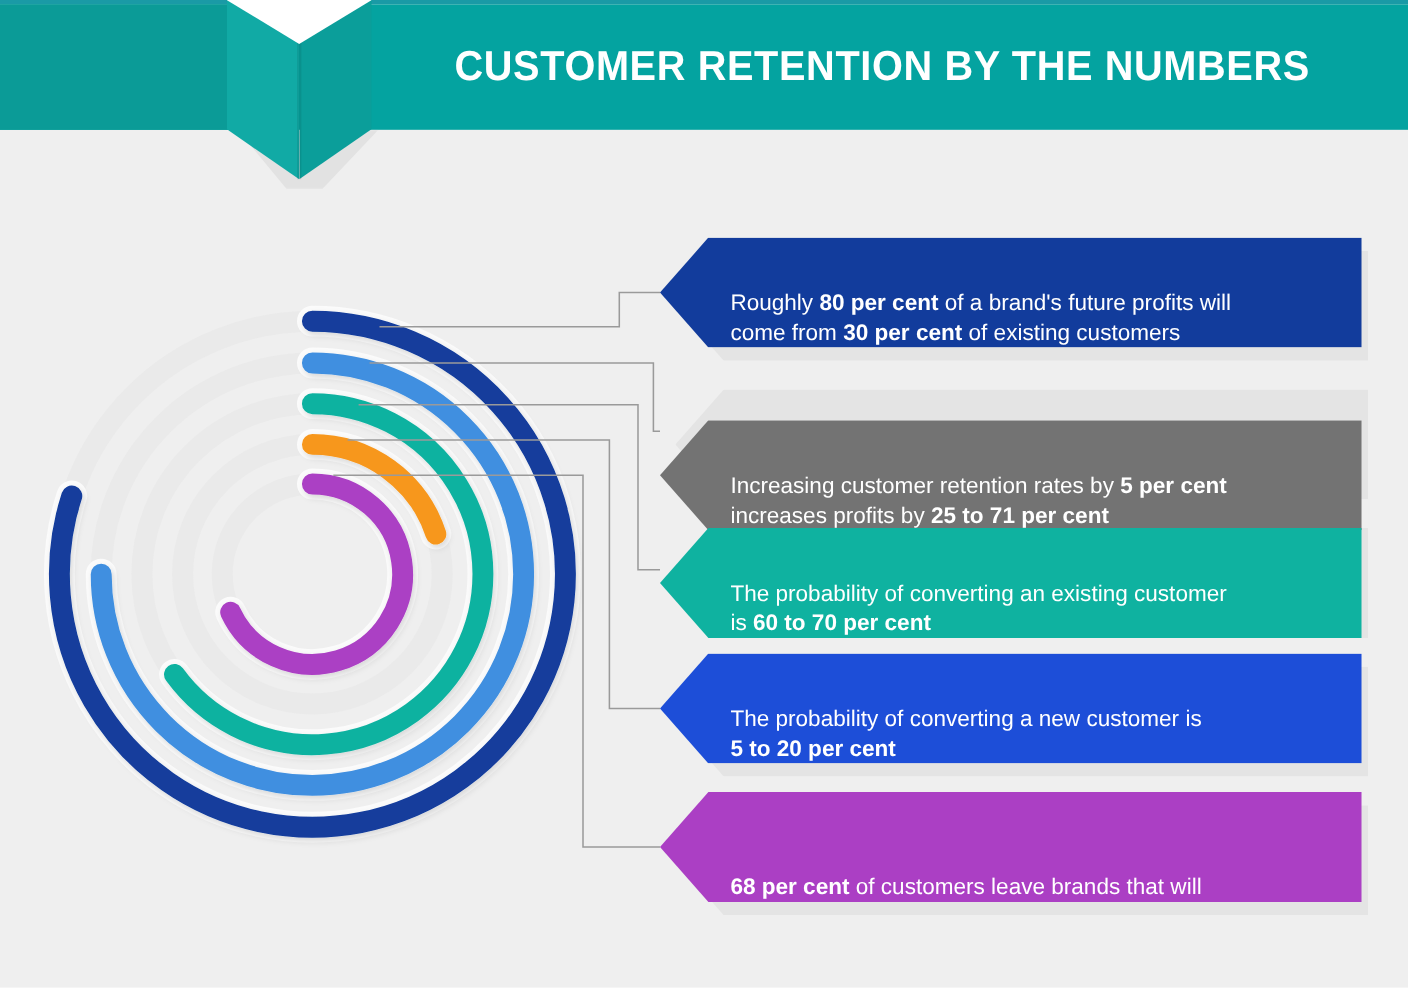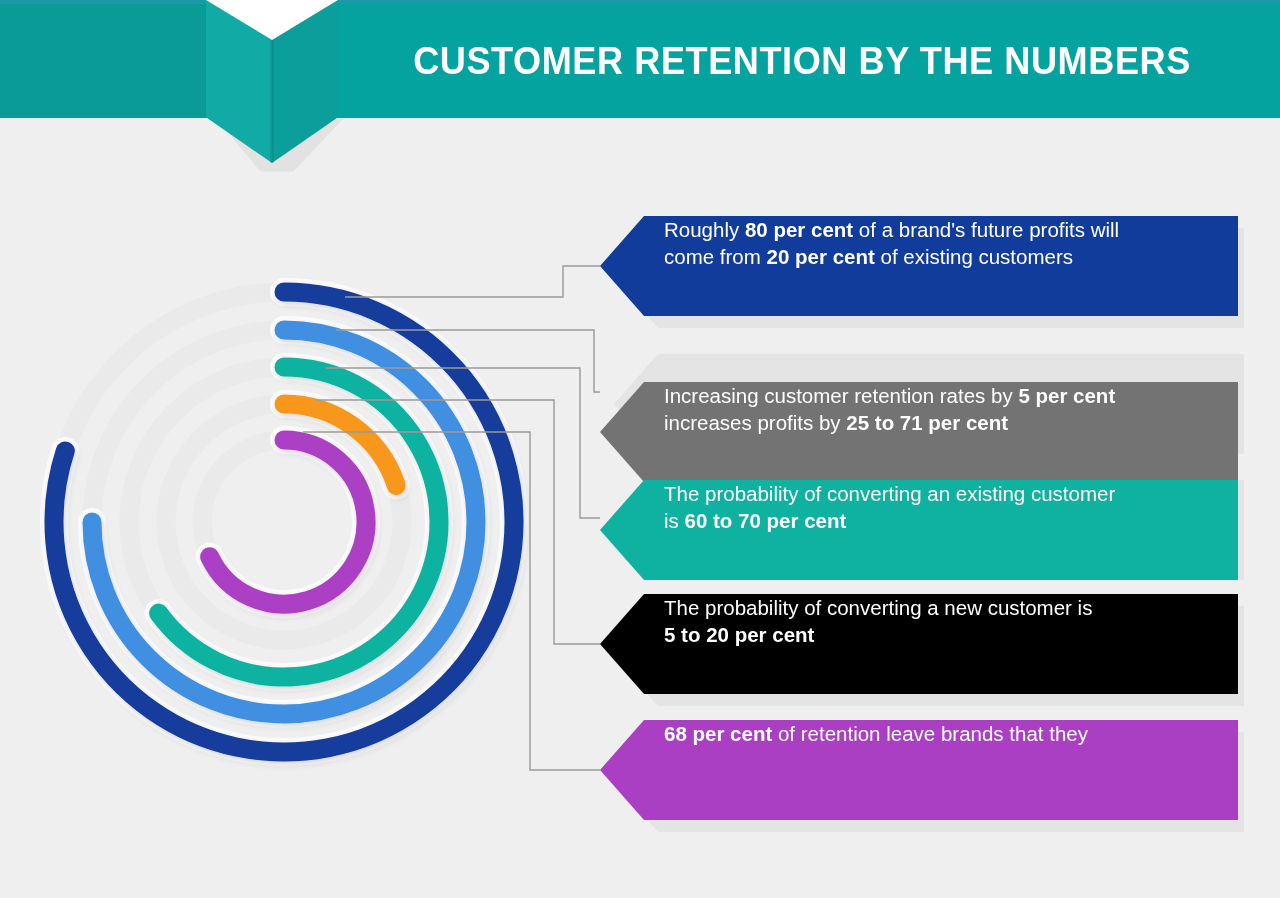--- a/index.html
+++ b/index.html
@@ -108,21 +108,21 @@
     left: 0; top: 0;
     width: 1280px; height: 898px;
     pointer-events: none;
   }
 
   
   .callout {
     position: absolute;
     height: 100px;
     display: flex;
-    align-items: flex-start;
+    align-items: flex-end;
     box-sizing: border-box;
     padding: 0 20px 0 64px;
     clip-path: polygon(44px 0, 100% 0, 100% 100%, 44px 100%, 0 50%);
     color: #ffffff;
     font-size: 20.5px;
     line-height: 1.32;
   }
   .callout-shadow {
     position: absolute;
     height: 100px;
@@ -184,45 +184,45 @@
       <path d="M 326 368 L 580 368 L 580 518 L 600 518" fill="none" stroke="#9a9a9a" stroke-width="1.4"></path>
       <path d="M 316 400 L 554 400 L 554 644 L 600 644" fill="none" stroke="#9a9a9a" stroke-width="1.4"></path>
       <path d="M 303 432 L 530 432 L 530 770 L 600 770" fill="none" stroke="#9a9a9a" stroke-width="1.4"></path>
     </svg>
 
   <div id="callout-layer">
       <div class="callout-shadow" style="left: 614px; top: 228px; width: 630px;"></div>
       <div class="callout" style="left: 600px; top: 216px; width: 638px; background: rgb(18, 60, 156); z-index: 2;">
         <div>
           <span class="txt"><span>Roughly </span><b>80 per cent</b><span> of a brand's future profits will</span></span>
-          <span class="txt"><span>come from </span><b>20 per cent</b><span> of existing customers</span></span>
+          <span class="txt"><span>come from </span><b>30 per cent</b><span> of existing customers</span></span>
         </div>
       </div>
       <div class="callout-shadow" style="left: 614px; top: 354px; width: 630px;"></div>
       <div class="callout" style="left: 600px; top: 342px; width: 638px; background: #737373; z-index: 2; margin-top: 40px;">
         <div>
           <span class="txt"><span>Increasing customer retention rates by </span><b>5 per cent</b></span>
           <span class="txt"><span>increases profits by </span><b>25 to 71 per cent</b></span>
         </div>
       </div>
       <div class="callout-shadow" style="left: 614px; top: 480px; width: 630px;"></div>
       <div class="callout" style="left: 600px; top: 468px; width: 638px; background: rgb(15, 178, 160); z-index: 2; margin-top: 12px;">
         <div>
           <span class="txt"><span>The probability of converting an existing customer</span></span>
           <span class="txt"><span>is </span><b>60 to 70 per cent</b></span>
         </div>
       </div>
       <div class="callout-shadow" style="left: 614px; top: 606px; width: 630px;"></div>
-      <div class="callout" style="left: 600px; top: 594px; width: 638px; background: #000000; z-index: 2;">
+      <div class="callout" style="left: 600px; top: 594px; width: 638px; background: #1d4ed8; z-index: 2;">
         <div>
           <span class="txt"><span>The probability of converting a new customer is</span></span>
           <span class="txt"><b>5 to 20 per cent</b></span>
         </div>
       </div>
       <div class="callout-shadow" style="left: 614px; top: 732px; width: 630px;"></div>
       <div class="callout" style="left: 600px; top: 720px; width: 638px; background: rgb(171, 63, 196); z-index: 2;">
         <div>
-          <span class="txt"><b>68 per cent</b><span> of retention leave brands that they</span></span>
+          <span class="txt"><b>68 per cent</b><span> of customers leave brands that will</span></span>
         </div>
       </div>
     </div>
 
 </div>
 
 </body></html>

